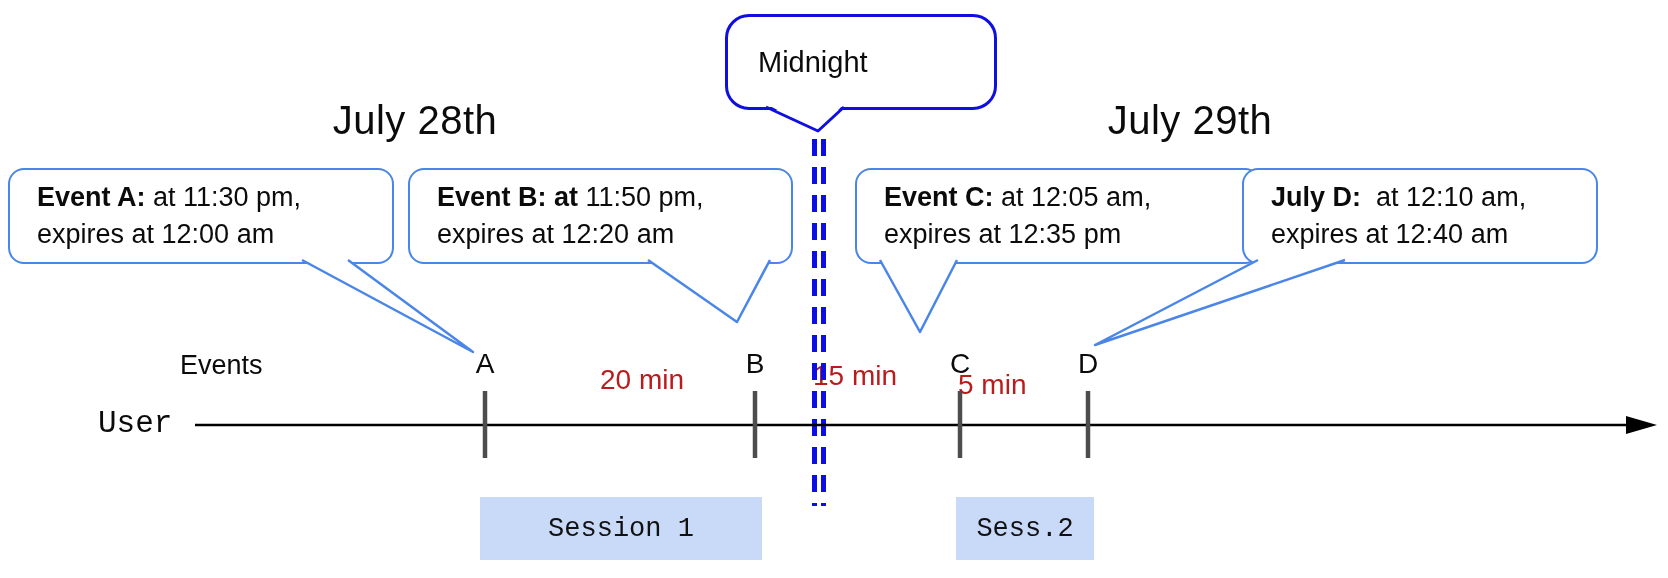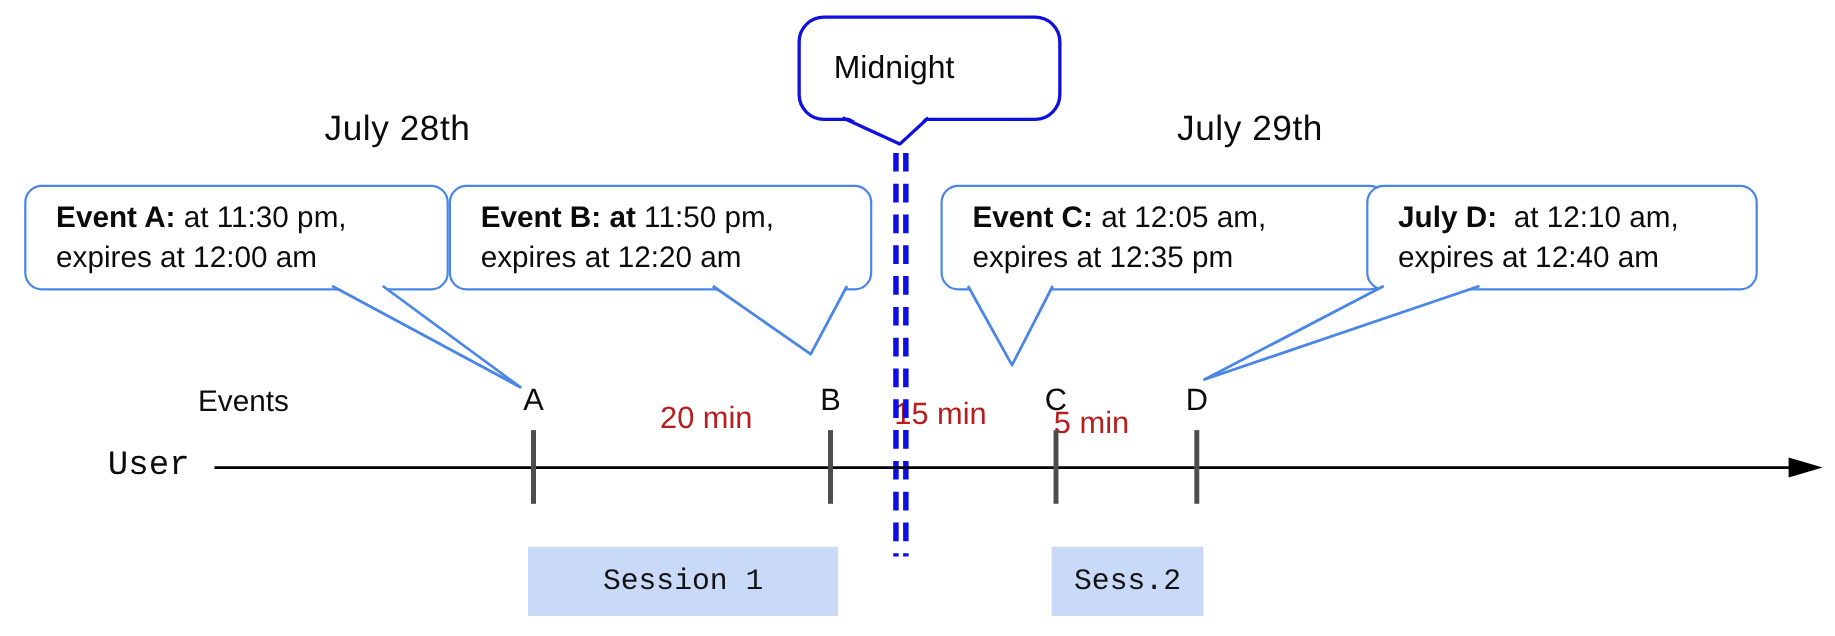--- a/index.html
+++ b/index.html
@@ -2,34 +2,34 @@
 <html style="--event-border: #4a86e8; --midnight-border: #0f0fe0; --midnight-line: #0d0de8; --session-fill: #c9daf8; --tick: #4d4d4d; --timeline: #000000;"><head>
 <meta charset="utf-8">
 <style>
   * { margin:0; padding:0; box-sizing:border-box; }
   html,body { width:1668px; height:578px; background:#ffffff; overflow:hidden;
               font-family:"Liberation Sans", sans-serif; color:#0b0b0b; }
   #stage { position:relative; width:1668px; height:578px; background:#fff; }
 
   
   .abs { position:absolute; z-index:2; }
-  .day-label { font-size:32px; letter-spacing:0.5px; width:240px; }
+  .day-label { font-size:40px; letter-spacing:0.5px; text-align:center; width:240px; }
   .tick-label { font-size:28px; text-align:center; width:44px; }
   .interval-label { font-size:28px; width:130px; color:#b91c1c; }
   .row-label { font-size:31px;font-family:Liberation Mono, monospace; }
   .events-label { font-size:27px; }
 
   
   .ebox { position:absolute; z-index:2; top:168px; height:96px;
           border:2.5px solid var(--event-border,#4a86e8); border-radius:16px;
           background:#fff; padding:9px 10px 0 27px; font-size:27px; line-height:37px; }
   .ebox .b { font-weight:bold; }
   .ebox .rest, .ebox .l2 { white-space:pre; }
 
-  .midnight-box { position:absolute; z-index:2; left:725px; top:14px; width:240px; height:96px;
+  .midnight-box { position:absolute; z-index:2; left:725px; top:14px; width:272px; height:96px;
           border:3px solid var(--midnight-border,#0f0fe0); border-radius:24px; background:#fff;
           font-size:29px; display:flex; align-items:center; padding-left:30px; }
 
   .session-box { position:absolute; z-index:2; top:497px; height:63px;
           background:var(--session-fill,#c9daf8); display:flex; align-items:center;
           justify-content:center; font-size:27px; color:#111;font-family:Liberation Mono, monospace; }
 
   
   #overlay { position:absolute; z-index:3; left:0; top:0; pointer-events:none; }
   .tl-line { stroke:var(--timeline,#000); stroke-width:2.5px; }
@@ -45,21 +45,21 @@
 
 <div id="stage">
 
   <div class="abs day-label" style="left:295px; top:98px;">July 28th</div>
   <div class="abs day-label" style="left:1070px; top:98px;">July 29th</div>
 
   <div class="midnight-box">
     <span>Midnight</span>
   </div>
 
-  <div class="ebox" style="left:22px; width:386px;">
+  <div class="ebox" style="left:8px; width:386px;">
     <div><span class="b">Event A:</span><span class="rest"> at 11:30 pm,</span></div>
     <div class="l2">expires at 12:00 am</div>
   </div>
   <div class="ebox" style="left:408px; width:385px;">
     <div><span class="b">Event B: at</span><span class="rest"> 11:50 pm,</span></div>
     <div class="l2">expires at 12:20 am</div>
   </div>
   <div class="ebox" style="left:855px; width:406px;">
     <div><span class="b">Event C:</span><span class="rest"> at 12:05 am,</span></div>
     <div class="l2">expires at 12:35 pm</div>

